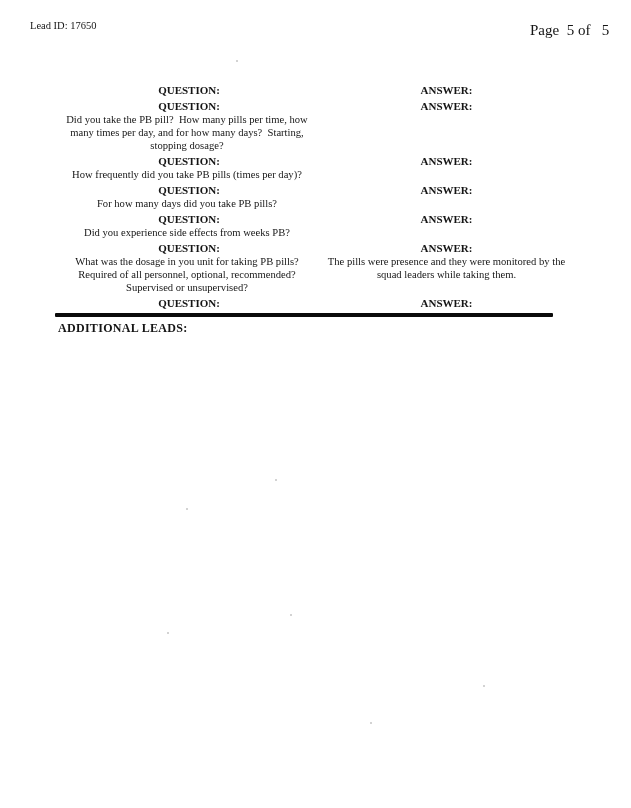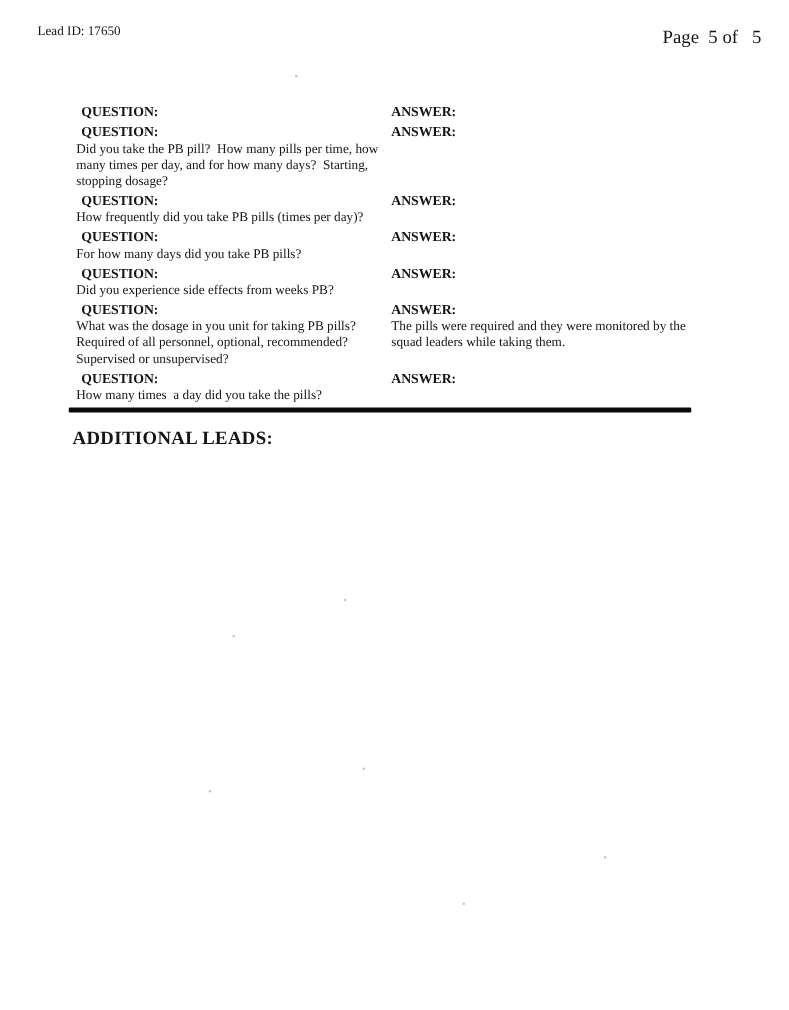--- a/index.html
+++ b/index.html
@@ -32,20 +32,21 @@
   .content {
     position: absolute;
     left: 55px;
     top: 84px;
     width: 525px;
   }
   .qa {
     display: grid;
     grid-template-columns: 258px 1fr;
     margin-bottom: 3px;
+    text-align: center;
   }
   .qa .label {
     font-weight: bold;
     font-size: 11px;
     line-height: 13px;
     white-space: pre;
   }
   .qa .q-cell .label {
     padding-left: 10px;
   }
@@ -66,23 +67,23 @@
   }
   .divider {
     width: 498px;
     height: 3.5px;
     background: #0a0a0a;
     margin-top: 3px;
     border-radius: 1px;
   }
   .additional {
     font-weight: bold;
-    font-size: 15px;
+    font-size: 12px;
     line-height: 14px;
-    margin-top: 14px;
+    margin-top: 4px;
     margin-left: 3px;
     letter-spacing: 0.3px;
   }
   .speck {
     position: absolute;
     background: #c4c4c4;
     width: 2px;
     height: 2px;
     border-radius: 1px;
   }
@@ -153,29 +154,28 @@
 
   <div class="qa">
     <div class="q-cell">
       <div class="label">QUESTION:</div>
       <div class="text">What was the dosage in you unit for taking PB pills?
 Required of all personnel, optional, recommended?
 Supervised or unsupervised?</div>
     </div>
     <div class="a-cell">
       <div class="label">ANSWER:</div>
-      <div class="text">The pills were required and they were monitored by the
+      <div class="text">The pills were presence and they were monitored by the
 squad leaders while taking them.</div>
     </div>
   </div>
 
   <div class="qa">
     <div class="q-cell">
       <div class="label">QUESTION:</div>
-      <div class="text">How many times  a day did you take the pills?</div>
     </div>
     <div class="a-cell">
       <div class="label">ANSWER:</div>
       <div class="text"></div>
     </div>
   </div>
 
   <div class="divider"></div>
   <div class="additional">ADDITIONAL LEADS:</div>
 

